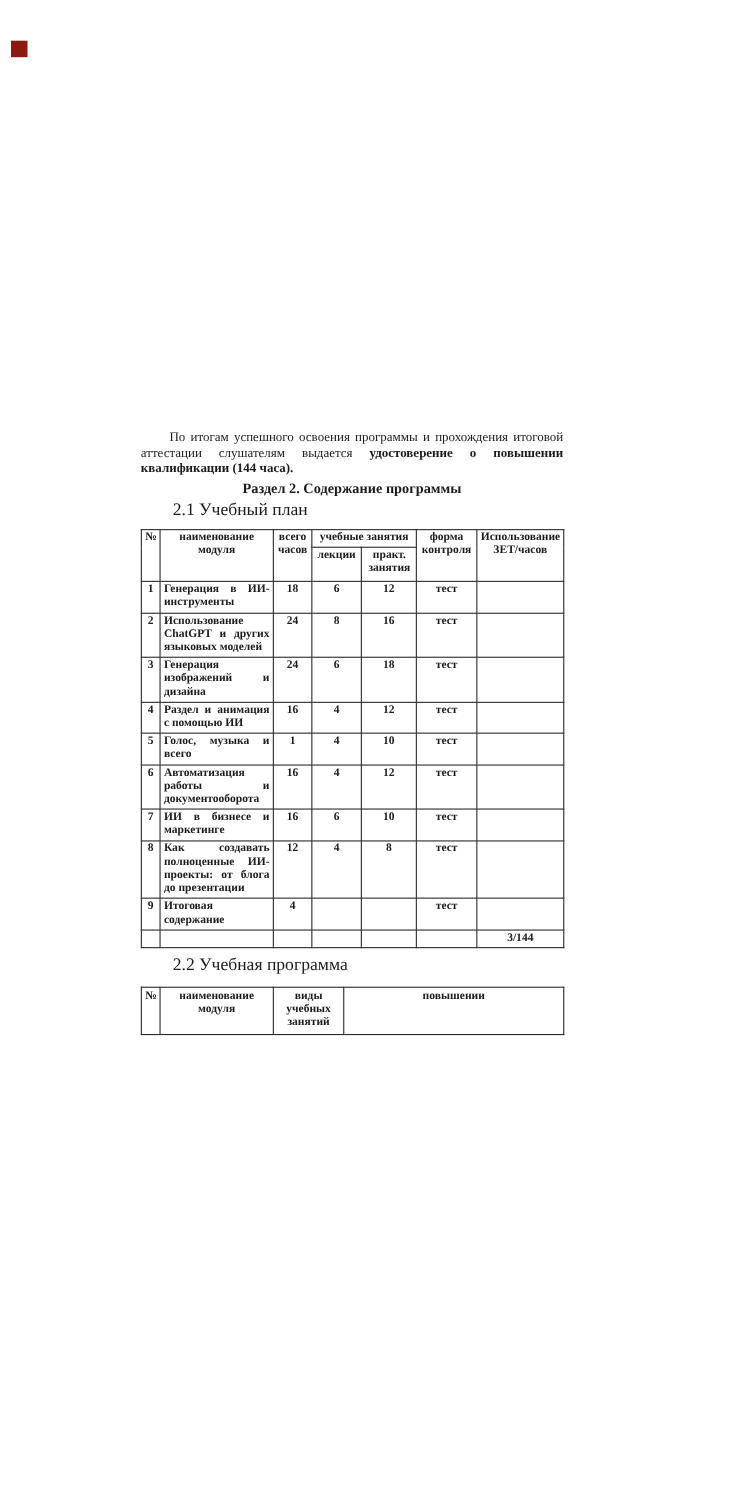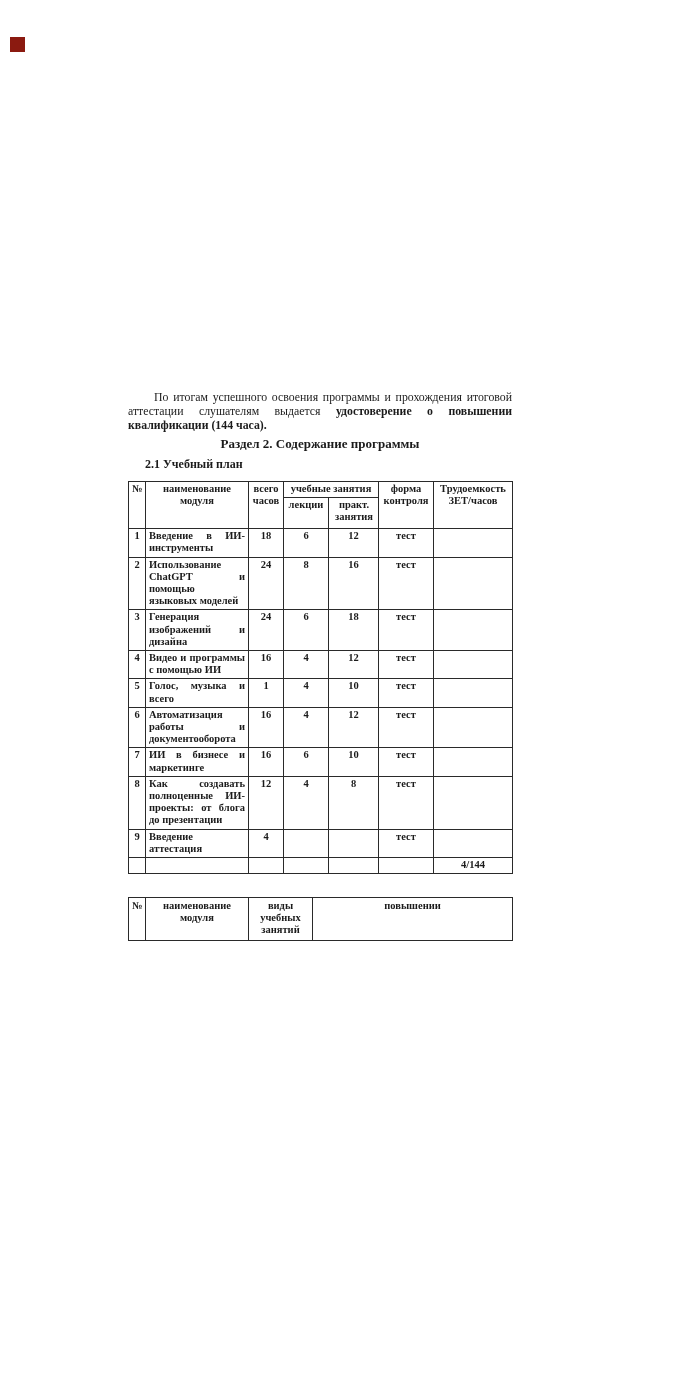--- a/index.html
+++ b/index.html
@@ -32,24 +32,24 @@
     position: absolute;
     left: 128px; top: 436px;
     width: 384px;
     text-align: center;
     font-weight: bold;
     font-size: 13px;
     line-height: 15px;
   }
   .subheading {
     position: absolute;
-    left: 120px;
+    left: 132px;
     width: 384px;
-    font-weight: bold;
-    font-size: 12px;
+    font-weight: normal;
+    font-size: 16px;
     line-height: 14px;
     text-indent: 25px;
   }
   .sub-1 { top: 457px; }
   .sub-2 { top: 871px; }
 
   table.doc {
     position: absolute;
     left: 128px;
     border-collapse: collapse;
@@ -96,57 +96,57 @@
         <col style="width:55px">
         <col style="width:79px">
     </colgroup>
     <tbody>
       <tr>
         <th class="hdr" rowspan="2">№</th>
         <th class="hdr" rowspan="2">наименование модуля</th>
         <th class="hdr" rowspan="2">всего часов</th>
         <th class="hdr" colspan="2">учебные занятия</th>
         <th class="hdr" rowspan="2">форма контроля</th>
-        <th class="hdr" rowspan="2">Трудоемкость ЗЕТ/часов</th>
+        <th class="hdr" rowspan="2">Использование ЗЕТ/часов</th>
       </tr>
       <tr>
         <th class="hdr" style="height:27px">лекции</th>
         <th class="hdr" style="text-align:center;padding-left:4px">практ. занятия</th>
       </tr>
 
       <tr>
         <td class="c">1</td>
-        <td class="j">Введение в ИИ-инструменты</td>
+        <td class="j">Генерация в ИИ-инструменты</td>
         <td class="c">18</td>
         <td class="c">6</td>
         <td class="c">12</td>
         <td class="c">тест</td>
         <td class="c"></td>
       </tr>
       <tr>
         <td class="c">2</td>
-        <td class="j">Использование ChatGPT и помощью языковых моделей</td>
+        <td class="j">Использование ChatGPT и других языковых моделей</td>
         <td class="c">24</td>
         <td class="c">8</td>
         <td class="c">16</td>
         <td class="c">тест</td>
         <td class="c"></td>
       </tr>
       <tr>
         <td class="c">3</td>
         <td class="j">Генерация изображений и дизайна</td>
         <td class="c">24</td>
         <td class="c">6</td>
         <td class="c">18</td>
         <td class="c">тест</td>
         <td class="c"></td>
       </tr>
       <tr>
         <td class="c">4</td>
-        <td class="j">Видео и программы с помощью ИИ</td>
+        <td class="j">Раздел и анимация с помощью ИИ</td>
         <td class="c">16</td>
         <td class="c">4</td>
         <td class="c">12</td>
         <td class="c">тест</td>
         <td class="c"></td>
       </tr>
       <tr>
         <td class="c">5</td>
         <td class="j">Голос, музыка и всего</td>
         <td class="c">1</td>
@@ -177,39 +177,40 @@
         <td class="c">8</td>
         <td class="j">Как создавать полноценные ИИ-проекты: от блога до презентации</td>
         <td class="c">12</td>
         <td class="c">4</td>
         <td class="c">8</td>
         <td class="c">тест</td>
         <td class="c"></td>
       </tr>
       <tr>
         <td class="c">9</td>
-        <td class="j">Введение аттестация</td>
+        <td class="j">Итоговая содержание</td>
         <td class="c">4</td>
         <td class="c"></td>
         <td class="c"></td>
         <td class="c">тест</td>
         <td class="c"></td>
       </tr>
       <tr class="row-total">
         <td class="c"></td>
         <td class="j"></td>
         <td class="c"></td>
         <td class="c"></td>
         <td class="c"></td>
         <td class="c"></td>
-        <td class="c">4/144</td>
+        <td class="c">3/144</td>
       </tr>
     </tbody>
   </table>
 
+  <div class="subheading sub-2">2.2 Учебная программа</div>
 
   <table class="doc t-prog">
     <colgroup>
       <col style="width:17px">
         <col style="width:103px">
         <col style="width:64px">
         <col style="width:200px">
     </colgroup>
     <tbody>
       <tr>

